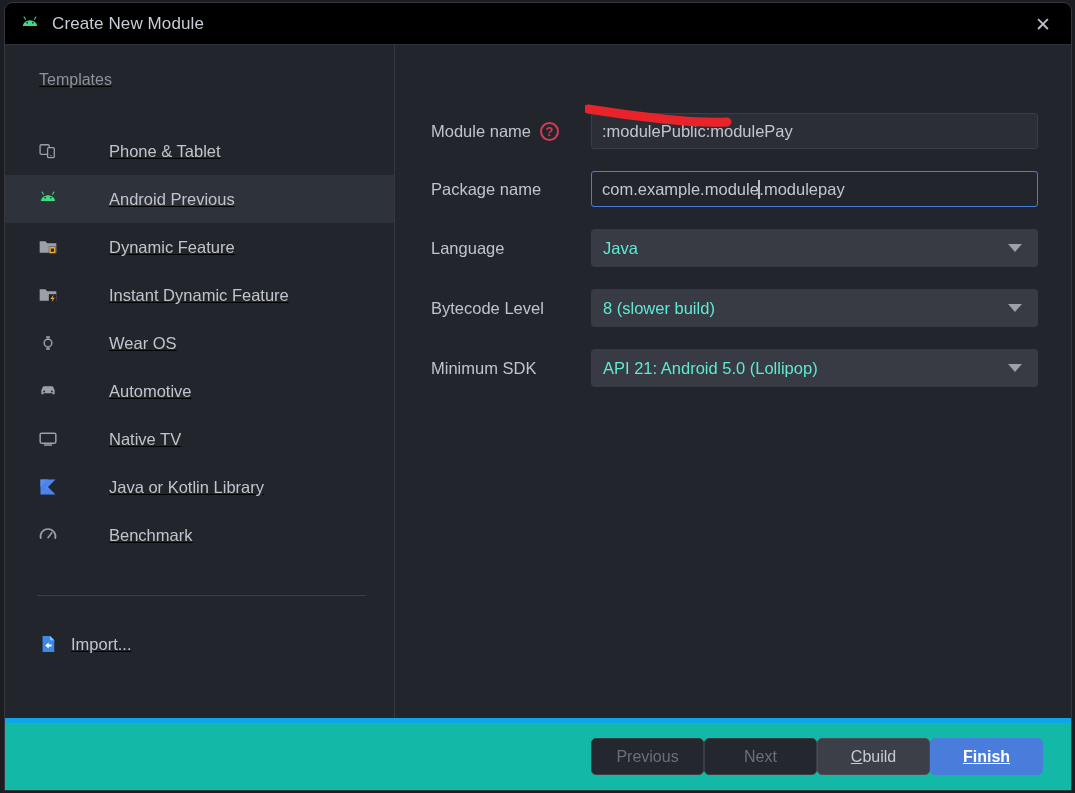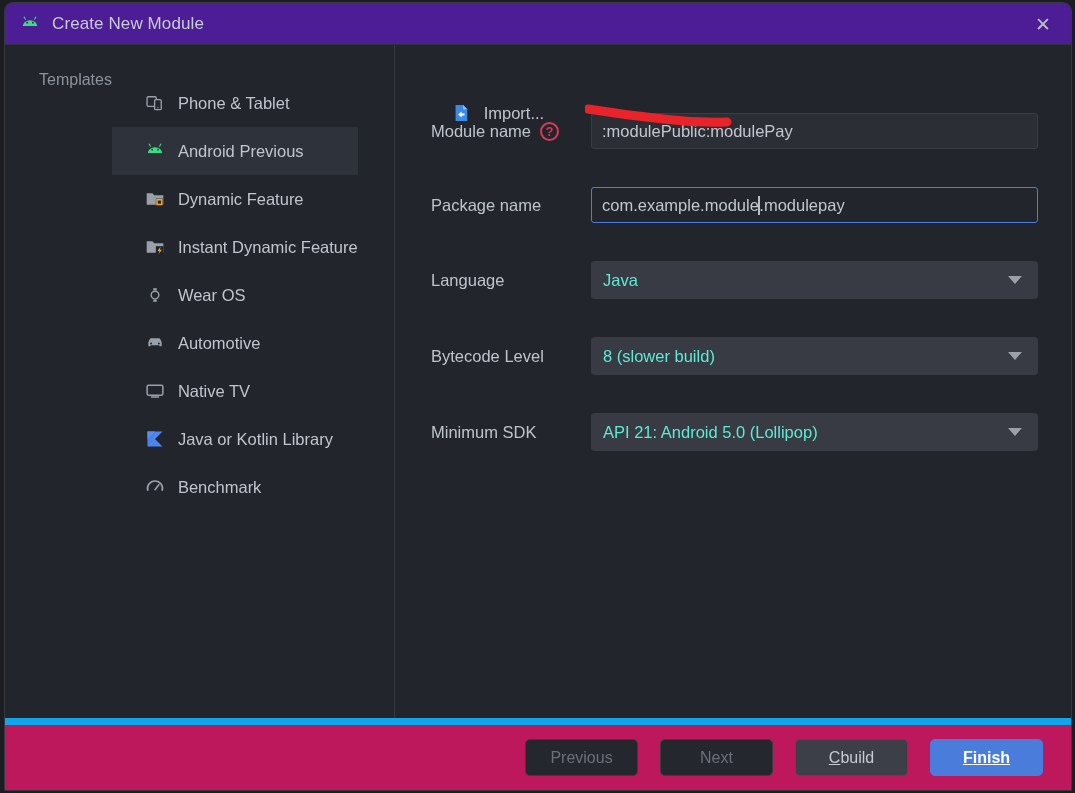--- a/index.html
+++ b/index.html
@@ -23,21 +23,21 @@
     border-radius: 9px 9px 0 0;
     overflow: hidden;
     display: flex;
     flex-direction: column;
   }
 
   
   #titlebar {
     height: 42px;
     flex: 0 0 42px;
-    background: #4c1d95;
+    background: #000000;
     border-bottom: 1px solid #2f323a;
     display: flex;
     align-items: center;
     padding: 0 0 0 14px;
     position: relative;
   }
   #titlebar .t-icon { width: 22px; height: 22px; display: flex; align-items: center; justify-content: center; }
   #titlebar .t-text {
     margin-left: 11px;
     color: #c8ccd4;
@@ -58,37 +58,39 @@
   
   #body { flex: 1 1 auto; display: flex; min-height: 0; background:#22252c;}
 
   
   #sidebar {
     width: 390px;
     flex: 0 0 390px;
     background: #22252c;
     border-right: 1px solid #35383f;
     display: flex;
-    flex-direction: row;
+    flex-direction: column;
     padding-top: 20px;
     position: relative;
+    text-decoration: underline;
   }
   #templates-header {
     color: #8d929c;
     font-size: 16px;
     padding: 6px 0 0 34px;
     height: 48px;
   }
   .tmpl-list { margin-top: 14px; }
   .tmpl-item {
     height: 48px;
     display: flex;
     align-items: center;
     padding-left: 32px;
     cursor: pointer;
+    gap: 38px;
   }
   .tmpl-item.selected { background: #2e323a; }
   .tmpl-item .ic {
     width: 22px; height: 22px;
     flex: 0 0 22px;
     display: flex; align-items: center; justify-content: center;
   }
   .tmpl-item .lbl {
     margin-left: 12px;
     color: #c0c5cd;
@@ -111,21 +113,21 @@
   #import-row .lbl { margin-left: 12px; color: #c0c5cd; font-size: 16.5px; }
 
   
   #form {
     flex: 1 1 auto;
     padding: 68px 33px 0 36px;
     background: #22252c;
   }
   .row {
     display: flex;
-    margin-bottom: 38px;
+    margin-bottom: 22px;
     position: relative;
   }
   .row .flabel {
     width: 160px;
     flex: 0 0 160px;
     color: #bfc4cc;
     font-size: 16.5px;
     display: flex;
     align-items: center;
   }
@@ -197,27 +199,27 @@
     left: 580px;
     top: 100px;
     width: 150px;
     height: 26px;
     pointer-events: none;
   }
 
   
   #footer {
     flex: 0 0 72px;
-    border-top: 7px solid #0ea5e9;
-    background: #be185d;
+    border-top: 5px solid #0ea5e9;
+    background: #14b8a6;
     display: flex;
     align-items: center;
     justify-content: flex-end;
     padding-right: 28px;
-    gap: 22px;
+    gap: 0;
   }
   .btn {
     height: 37px;
     min-width: 113px;
     border-radius: 5px;
     font-size: 16px;
     font-family: "Liberation Sans", sans-serif;
     display: flex;
     align-items: center;
     justify-content: center;

